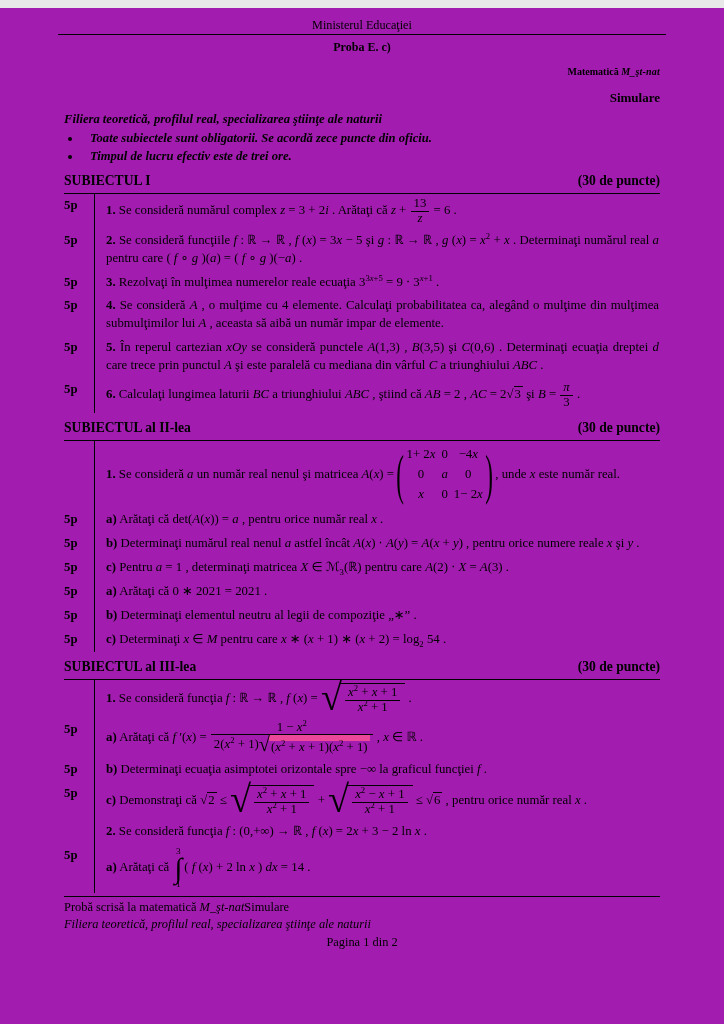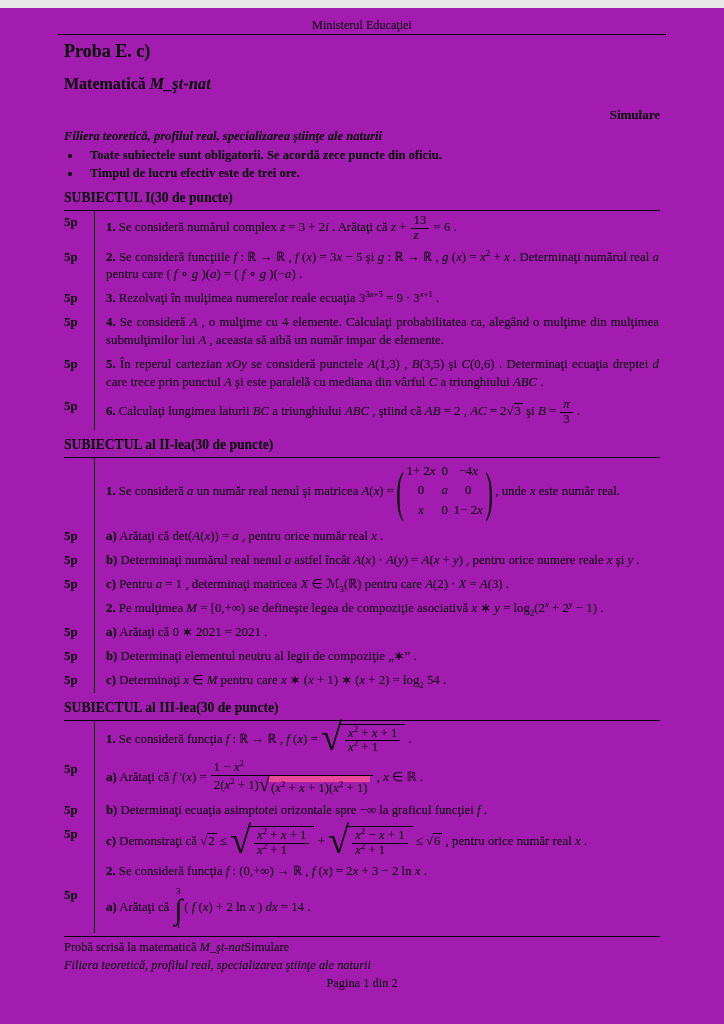--- a/index.html
+++ b/index.html
@@ -6,39 +6,39 @@
   .page {
     width:724px; height:1024px; background:#a21caf; color:#000;
     font-family:"Liberation Serif", serif; font-size:12.8px; line-height:1.4;
     box-sizing:border-box; padding:10px 64px 0 64px; overflow:hidden;
     margin:8px auto; position:relative;
   }
   
   .org { text-align:center; font-size:12.2px; line-height:1.25; }
   .org-rule { border-bottom:1.2px solid #000; margin:1px -6px 4px -6px; }
   .exam-title { text-align:center; font-weight:bold; font-size:14px; margin-top:4px; }
-  .proba { text-align:left; font-weight:bold; font-size:18px; margin-top:2px; }
-  .subject { text-align:left; font-weight:bold; font-size:16px; margin-top:9px; }
+  .proba { text-align:center; font-weight:bold; font-size:12px; margin-top:2px; }
+  .subject { text-align:right; font-weight:bold; font-size:10px; margin-top:9px; }
   .subject i { letter-spacing:0.2px; }
   .session { text-align:right; font-weight:bold; font-size:13px; margin-top:10px; }
   
   .filiera { font-weight:bold; font-style:italic; font-size:12.6px; margin-top:4px; }
   ul.rules { margin:1px 0 0 0; padding:0 0 0 18px; font-weight:bold; font-size:12.6px; }
-  ul.rules li { margin:1px 0; padding-left:8px; }
-  
-  .shead { display:flex; font-weight:bold; font-size:13.6px; margin:5px 0 3px 0; }
+  ul.rules li { margin:1px 0; padding-left:8px;font-style:italic; }
+  
+  .shead { display:flex; justify-content:space-between; font-weight:bold; font-size:13.6px; margin:5px 0 3px 0; }
   .tbl { border-top:1.4px solid #000; }
   .row { display:flex; align-items:stretch; }
   .pts { flex:0 0 30px; border-right:1.4px solid #000; text-align:left; font-weight:bold; padding-top:3px; font-size:12.8px; }
   .ptx { flex:1; padding:3px 1px 3px 11px; text-align:justify; }
   
   i { font-family:"Liberation Serif", serif; }
   sup { font-size:68%; line-height:0; }
   sub { font-size:68%; line-height:0; }
-  .fr { display:inline-block; vertical-align:middle; line-height:1.08; padding:0 1px; }
+  .fr { display:inline-block; vertical-align:middle; text-align:center; line-height:1.08; padding:0 1px; }
   .fr .nu, .fr .de { display:block; padding:0 3px; }
   .fr .de { border-top:1px solid #000; }
   .sq { white-space:nowrap; }
   .sq .rc { border-top:1px solid #000; padding:0 2px 0 1px; }
   .sqB { display:inline-flex; align-items:center; vertical-align:middle; white-space:nowrap; }
   .sqB .radB { font-size:300%; line-height:0.52; font-weight:400; margin-right:-2px; transform:translateY(-7%); }
   .sqB .rcB { display:inline-block; border-top:1.2px solid #000; padding:2px 4px 0 4px; }
   .sqM { display:inline-flex; align-items:center; white-space:nowrap; vertical-align:middle; }
   .sqM .radM { font-size:160%; line-height:0.55; margin-right:-1px; transform:translateY(-6%); }
   .sqM .rcM { display:inline-block; border-top:6px solid #ec4899; padding:0 2px; }
@@ -135,24 +135,20 @@
         </div>
         <div class="row">
           <div class="pts">5p</div>
           <div class="ptx"><b>b)</b> Determinaţi numărul real nenul <i>a</i> astfel încât <i>A</i>(<i>x</i>) ⋅ <i>A</i>(<i>y</i>) = <i>A</i>(<i>x</i> + <i>y</i>) , pentru orice numere reale <i>x</i> şi <i>y</i> .</div>
         </div>
         <div class="row">
           <div class="pts">5p</div>
           <div class="ptx"><b>c)</b> Pentru <i>a</i> = 1 , determinaţi matricea <i>X</i> ∈ ℳ<sub>3</sub>(ℝ) pentru care <i>A</i>(2) ⋅ <i>X</i> = <i>A</i>(3) .</div>
         </div>
         <div class="row">
-          <div class="pts"></div>
-          <div class="ptx"><b>2.</b> Pe mulţimea <i>M</i> = [0,+∞) se defineşte legea de compoziţie asociativă <i>x</i> ∗ <i>y</i> = log<sub>2</sub>(2<sup><i>x</i></sup> + 2<sup><i>y</i></sup> − 1) .</div>
-        </div>
-        <div class="row">
           <div class="pts">5p</div>
           <div class="ptx"><b>a)</b> Arătaţi că 0 ∗ 2021 = 2021 .</div>
         </div>
         <div class="row">
           <div class="pts">5p</div>
           <div class="ptx"><b>b)</b> Determinaţi elementul neutru al legii de compoziţie „∗” .</div>
         </div>
         <div class="row">
           <div class="pts">5p</div>
           <div class="ptx"><b>c)</b> Determinaţi <i>x</i> ∈ <i>M</i> pentru care <i>x</i> ∗ (<i>x</i> + 1) ∗ (<i>x</i> + 2) = log<sub>2</sub> 54 .</div>

